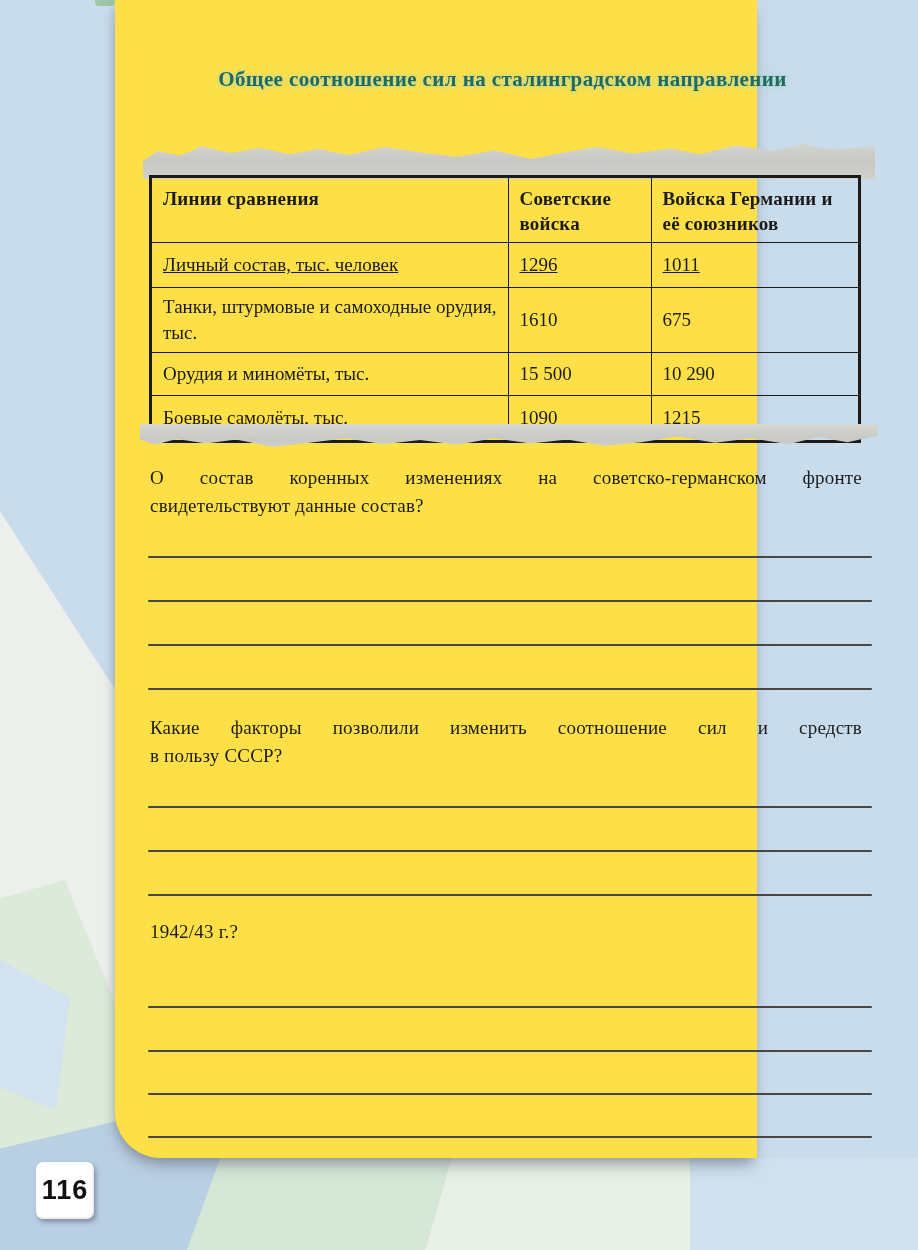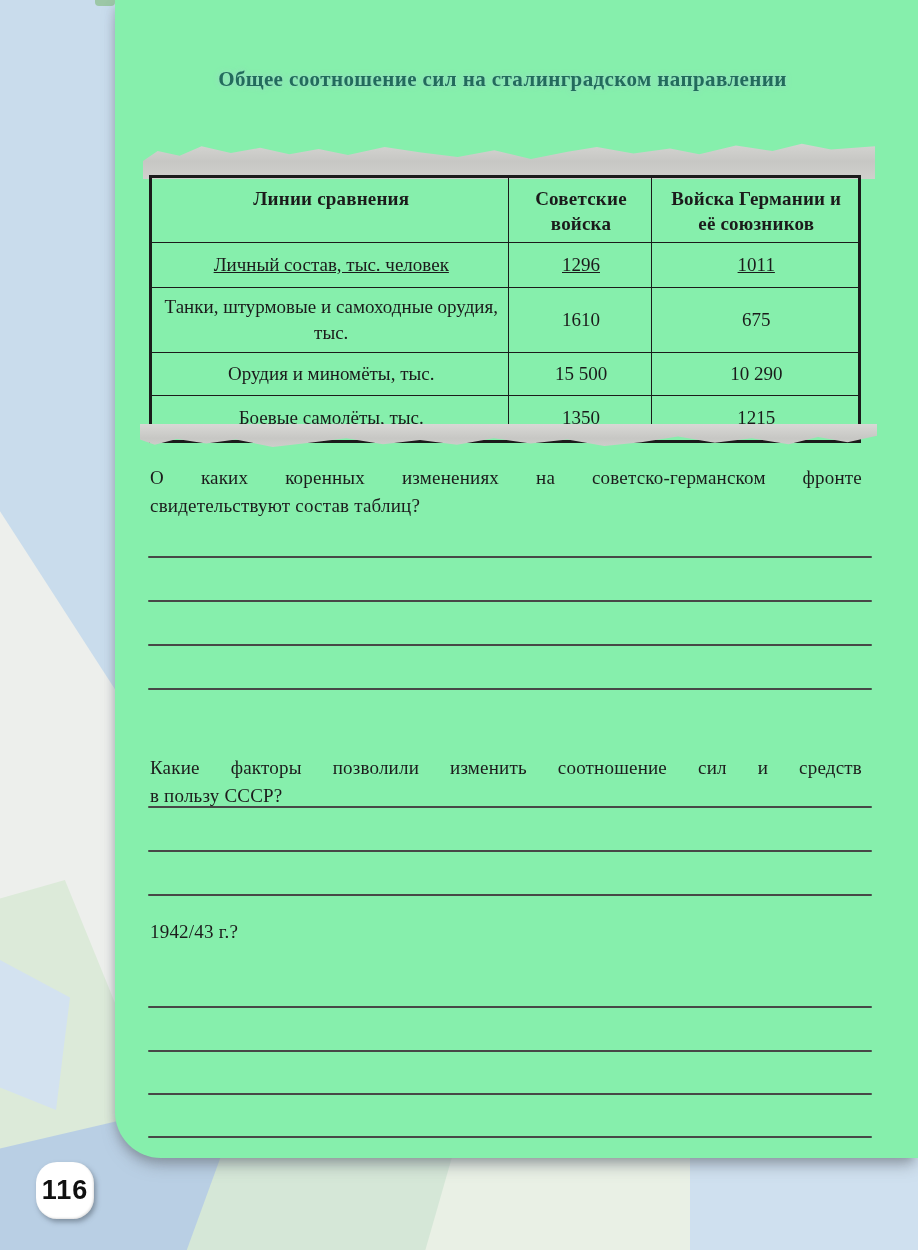--- a/index.html
+++ b/index.html
@@ -46,22 +46,22 @@
     left:690px;top:1158px;width:228px;height:92px;
     background:#cfe0ef;
   }
   .bg-top-sliver{
     left:95px;top:0;width:20px;height:6px;
     background:#9cc7a6;border-radius:0 0 4px 4px;
   }
   
   .page{
     position:absolute;z-index:1;
-    left:115px;top:0;width:803px;height:1158px;
-    background:#86efac;
+    left:115px;top:0;width:642px;height:1158px;
+    background:#fde047;
     border-radius:0 0 0 46px;
     box-shadow:0 10px 16px -4px rgba(105,113,122,.6),
                -3px 4px 8px -2px rgba(125,135,148,.35);
   }
   .title{
     position:absolute;left:30px;top:64px;width:715px;
     text-align:center;
     font-weight:bold;font-size:21px;line-height:30px;
     color:#226b5c;letter-spacing:.4px;
     text-shadow:0 0 6px rgba(160,215,205,.85),0 0 2px rgba(160,215,205,.5);
@@ -81,48 +81,48 @@
     position:absolute;left:35px;top:176px;width:708px;
     border-collapse:collapse;table-layout:fixed;
     font-size:19px;color:#1b1b1b;
   }
   table.forces col.c1{width:357px;}
   table.forces col.c2{width:143px;}
   table.forces col.c3{width:208px;}
   table.forces th,table.forces td{
     border:1.6px solid #1b1b1b;
     padding:6px 8px 6px 11px;
-    text-align:center;font-weight:normal;
+    text-align:left;font-weight:normal;
   }
   table.forces{border:2.5px solid #1b1b1b;outline:1px solid #1b1b1b;}
   table.forces th{
     font-weight:bold;vertical-align:top;
     height:46px;padding-top:8px;line-height:25px;letter-spacing:.2px;
   }
   table.forces td{vertical-align:middle;line-height:26px;}
   tr.r1 td{height:32px;text-decoration:underline;}
   tr.r2 td{height:48px;}
   tr.r3 td{height:30px;}
   tr.r4 td{height:32px;text-decoration:underline;}
   
   .question{
     position:absolute;left:35px;width:712px;
     font-size:19px;line-height:28px;color:#1c1c1c;letter-spacing:.2px;
   }
-  .q1{top:464px;} .q2{top:714px;margin-top:40px;} .q3{top:918px;}
+  .q1{top:464px;} .q2{top:714px;} .q3{top:918px;}
   .q-line1{text-align:justify;text-align-last:justify;}
   .rule{
     position:absolute;left:33px;width:724px;height:2px;
     background:#474747;border-radius:1px;
   }
   
   .page-badge{
     position:absolute;z-index:2;
     left:36px;top:1162px;width:58px;height:57px;
-    background:#ffffff;border-radius:21px;
+    background:#ffffff;border-radius:7px;
     box-shadow:2px 3px 5px rgba(80,92,105,.55), inset -1px -1px 2px rgba(0,0,0,.12);
     display:flex;align-items:center;justify-content:center;
     font-family:"Liberation Sans", sans-serif;
     font-weight:bold;font-size:27px;color:#101010;letter-spacing:1px;
   }
 </style>
 </head>
 <body>
 
 <div class="bg-layer bg-light-wedge"></div>
@@ -164,31 +164,31 @@
       <td>1610</td>
       <td>675</td>
     </tr>
     <tr class="r3">
       <td>Орудия и миномёты, тыс.</td>
       <td>15 500</td>
       <td>10 290</td>
     </tr>
     <tr class="r4">
       <td>Боевые самолёты, тыс.</td>
-      <td>1350</td>
+      <td>1090</td>
       <td>1215</td>
     </tr>
   </tbody>
     </table>
 
   <div class="torn torn-bottom"></div>
 
   <div class="question q1">
-    <div class="q-line1">О каких коренных изменениях на советско-германском фронте</div>
-    <div class="q-line2">свидетельствуют состав таблиц?</div>
+    <div class="q-line1">О состав коренных изменениях на советско-германском фронте</div>
+    <div class="q-line2">свидетельствуют данные состав?</div>
   </div>
   <div class="rule" style="top:556px"></div>
   <div class="rule" style="top:600px"></div>
   <div class="rule" style="top:644px"></div>
   <div class="rule" style="top:688px"></div>
 
   <div class="question q2">
     <div class="q-line1">Какие факторы позволили изменить соотношение сил и средств</div>
     <div class="q-line2">в пользу СССР?</div>
   </div>

